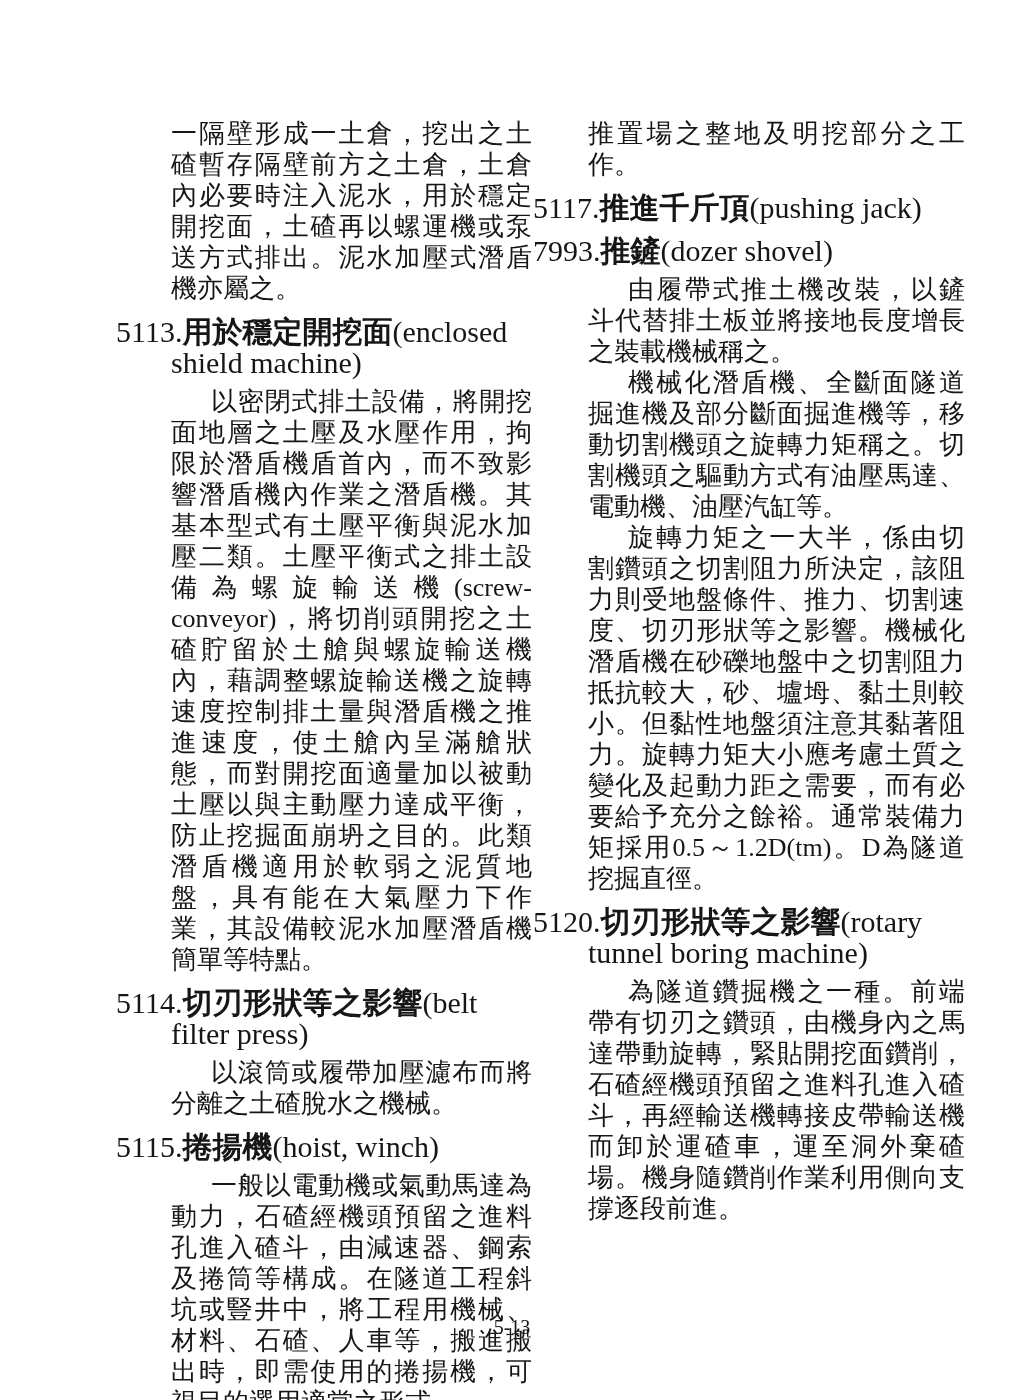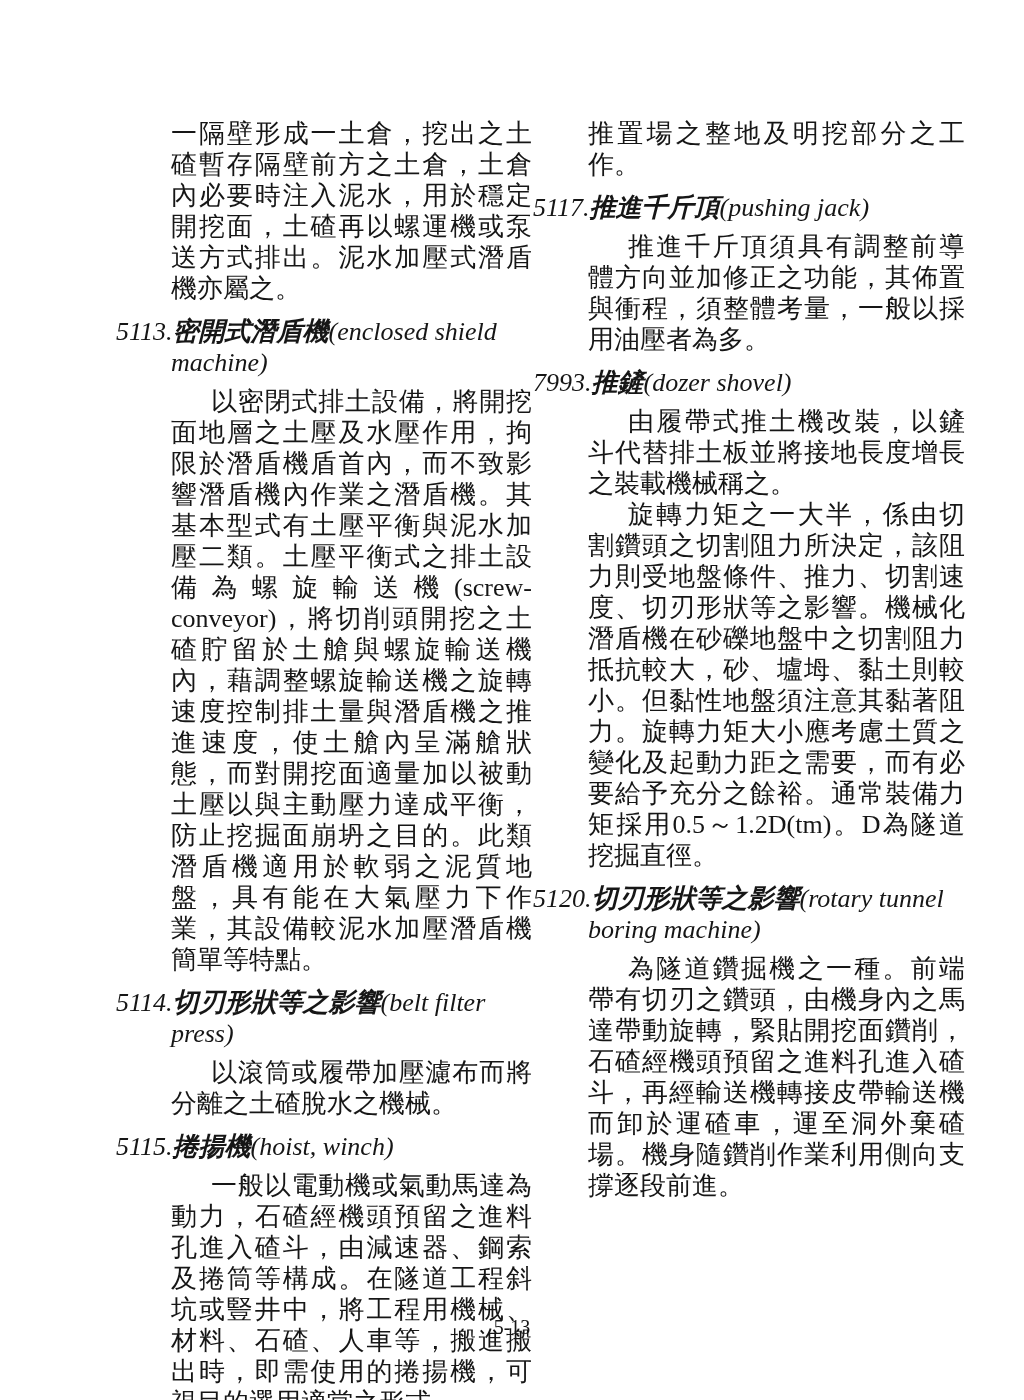--- a/index.html
+++ b/index.html
@@ -24,25 +24,24 @@
     line-height: 31px;
     text-align: justify;
   }
   .col-left  { left: 88px;  width: 416px; margin-left: 28px; }
   .col-right { left: 533px; width: 432px; }
 
   .entry-heading {
     margin: 12px 0 8px 0;
     padding-left: 55px;
     text-indent: -55px;
-    font-size: 26px;
+    font-size: 30px;
     line-height: 31px;
     font-weight: normal;
     text-align: left;
-    font-style: italic;
   }
   .entry-heading .num  { font-weight: normal; }
   .entry-heading .term { font-weight: bold; }
   .entry-heading .eng  { font-weight: normal; }
 
   p.body {
     margin: 0 0 0 55px;
     padding: 0;
   }
   p.body.indent { text-indent: 40px; }
@@ -62,21 +61,21 @@
 </head>
 <body>
 
 <div class="page">
 
   <div class="col col-left">
 
     <p class="body cont">一隔壁形成一土倉，挖出之土碴暫存隔壁前方之土倉，土倉內必要時注入泥水，用於穩定開挖面，土碴再以螺運機或泵送方式排出。泥水加壓式潛盾機亦屬之。</p>
 
     <div class="entry">
-      <h3 class="entry-heading"><span class="num">5113.</span><span class="term">密開式潛盾機</span><span class="eng">(enclosed shield machine)</span></h3>
+      <h3 class="entry-heading"><span class="num">5113.</span><span class="term">用於穩定開挖面</span><span class="eng">(enclosed shield machine)</span></h3>
       <p class="body indent">以密閉式排土設備，將開挖面地層之土壓及水壓作用，拘限於潛盾機盾首內，而不致影響潛盾機內作業之潛盾機。其基本型式有土壓平衡與泥水加壓二類。土壓平衡式之排土設備為螺旋輸送機(screw-conveyor)，將切削頭開挖之土碴貯留於土艙與螺旋輸送機內，藉調整螺旋輸送機之旋轉速度控制排土量與潛盾機之推進速度，使土艙內呈滿艙狀態，而對開挖面適量加以被動土壓以與主動壓力達成平衡，防止挖掘面崩坍之目的。此類潛盾機適用於軟弱之泥質地盤，具有能在大氣壓力下作業，其設備較泥水加壓潛盾機簡單等特點。</p>
     </div>
 
     <div class="entry">
       <h3 class="entry-heading"><span class="num">5114.</span><span class="term">切刃形狀等之影響</span><span class="eng">(belt filter press)</span></h3>
       <p class="body indent">以滾筒或履帶加壓濾布而將分離之土碴脫水之機械。</p>
     </div>
 
     <div class="entry">
       <h3 class="entry-heading"><span class="num">5115.</span><span class="term">捲揚機</span><span class="eng">(hoist, winch)</span></h3>
@@ -89,29 +88,29 @@
     </div>
 
   </div>
 
   <div class="col col-right">
 
     <p class="body cont">推置場之整地及明挖部分之工作。</p>
 
     <div class="entry">
       <h3 class="entry-heading"><span class="num">5117.</span><span class="term">推進千斤頂</span><span class="eng">(pushing jack)</span></h3>
-      <p class="body indent">推進千斤頂須具有調整前導體方向並加修正之功能，其佈置與衝程，須整體考量，一般以採用油壓者為多。</p>
     </div>
 
     <div class="entry">
       <h3 class="entry-heading"><span class="num">7993.</span><span class="term">推鏟</span><span class="eng">(dozer shovel)</span></h3>
       <p class="body indent">由履帶式推土機改裝，以鏟斗代替排土板並將接地長度增長之裝載機械稱之。</p>
     </div>
 
     <div class="entry">
+      <p class="body indent">機械化潛盾機、全斷面隧道掘進機及部分斷面掘進機等，移動切割機頭之旋轉力矩稱之。切割機頭之驅動方式有油壓馬達、電動機、油壓汽缸等。</p>
       <p class="body indent">旋轉力矩之一大半，係由切割鑽頭之切割阻力所決定，該阻力則受地盤條件、推力、切割速度、切刃形狀等之影響。機械化潛盾機在砂礫地盤中之切割阻力抵抗較大，砂、壚坶、黏土則較小。但黏性地盤須注意其黏著阻力。旋轉力矩大小應考慮土質之變化及起動力距之需要，而有必要給予充分之餘裕。通常裝備力矩採用0.5～1.2D(tm)。D為隧道挖掘直徑。</p>
     </div>
 
     <div class="entry">
       <h3 class="entry-heading"><span class="num">5120.</span><span class="term">切刃形狀等之影響</span><span class="eng">(rotary tunnel boring machine)</span></h3>
       <p class="body indent">為隧道鑽掘機之一種。前端帶有切刃之鑽頭，由機身內之馬達帶動旋轉，緊貼開挖面鑽削，石碴經機頭預留之進料孔進入碴斗，再經輸送機轉接皮帶輸送機而卸於運碴車，運至洞外棄碴場。機身隨鑽削作業利用側向支撐逐段前進。</p>
     </div>
 
   </div>
 

